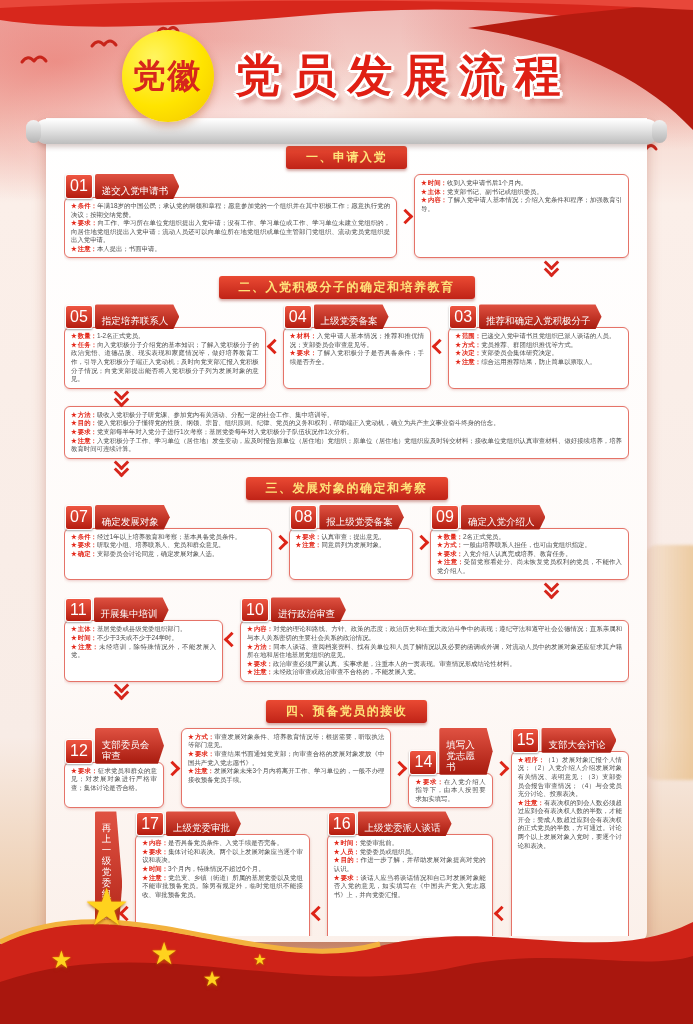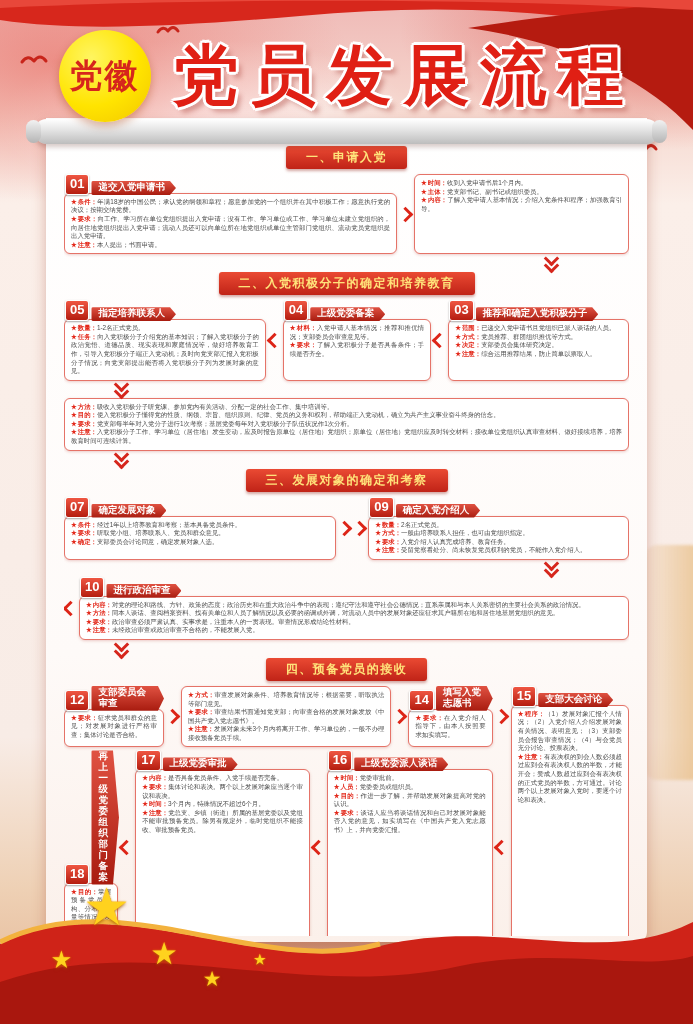--- a/index.html
+++ b/index.html
@@ -23,21 +23,21 @@
   .star{position:absolute;z-index:7;color:#ffd21e;font-weight:bold;
     text-shadow:0 2px 3px rgba(150,80,0,.55), 0 0 2px #f59d00;}
   
   #titlebar{position:absolute;top:26px;left:0;right:0;height:100px;z-index:5;
     display:flex;align-items:center;justify-content:center;gap:22px;}
   #emblem{width:92px;height:92px;border-radius:50%;flex:none;
     background:radial-gradient(circle at 35% 30%,#fff560,#ffe400 55%,#f2c500);
     display:flex;align-items:center;justify-content:center;
     color:#d6261c;font-size:33px;font-weight:900;letter-spacing:2px;
     box-shadow:0 4px 8px rgba(170,60,10,.4);}
-  #maintitle{font-size:66px;font-weight:900;color:#e01f14;letter-spacing:11px;white-space:nowrap;
+  #maintitle{font-size:45px;font-weight:900;color:#e01f14;letter-spacing:11px;white-space:nowrap;
     text-shadow:-2px -2px 0 #fff,2px -2px 0 #fff,-2px 2px 0 #fff,2px 2px 0 #fff,
       0 -3px 0 #fff,0 3px 0 #fff,-3px 0 0 #fff,3px 0 0 #fff,5px 6px 5px rgba(150,30,20,.35);}
   
   #rod{position:absolute;left:34px;right:34px;top:119px;height:25px;z-index:4;
     background:linear-gradient(180deg,#ffffff,#e3e3e3 45%,#bdbdbd);
     border-radius:13px;box-shadow:0 3px 5px rgba(90,40,30,.25);}
   #rod::before,#rod::after{content:"";position:absolute;top:1px;width:15px;height:23px;border-radius:8px;
     background:linear-gradient(180deg,#f2f2f2,#b5b5b5);}
   #rod::before{left:-8px;} #rod::after{right:-8px;}
   #board{position:absolute;left:46px;right:46px;top:118px;height:824px;z-index:3;
@@ -51,25 +51,25 @@
     border-radius:3px;box-shadow:0 2px 3px rgba(150,40,30,.4);}
   .r{display:flex;align-items:stretch;gap:2px;margin:2px 0;}
   .row.split{display:flex;gap:3px;margin:2px 0;}
   .split-l{flex:3.75;display:flex;flex-direction:column;gap:3px;}
   .split-l .r{margin:0;flex:1;}
   .split-r{flex:1;display:flex;}
   .split-r .box{flex:1;}
   
   .box{display:flex;flex-direction:column;min-width:0;}
   .bh{display:flex;align-items:stretch;position:relative;z-index:2;margin-bottom:-2px;padding-left:1px;}
-  .num{background:linear-gradient(180deg,#ef5642,#b51d10);color:#fff;font-weight:700;font-size:13px;
+  .num{background:linear-gradient(180deg,#ef5642,#b51d10);color:#fff;font-weight:400;font-size:16px;
     padding:1px 4px;border:1px solid #fff;border-radius:3px;align-self:flex-end;
     box-shadow:0 1px 2px rgba(0,0,0,.35);line-height:1.3;}
-  .bt{background:linear-gradient(180deg,#e05242,#a81b0f);color:#fff;font-weight:bold;font-size:9.5px;
-    line-height:1.15;padding:1px 11px 2px 7px;margin-left:2px;align-self:flex-end;border-radius:2px;
+  .bt{background:linear-gradient(180deg,#e05242,#a81b0f);color:#fff;font-weight:normal;font-size:9.5px;
+    line-height:1.15;padding:12px 11px 2px 7px;margin-left:2px;align-self:flex-end;border-radius:2px;
     clip-path:polygon(0 0,calc(100% - 6px) 0,100% 50%,calc(100% - 6px) 100%,0 100%);}
   .bb{flex:1;background:#fff;border:1px solid #e57368;border-radius:6px;
     padding:4px 6px;box-shadow:0 1px 3px rgba(180,60,50,.25);
     font-size:6.4px;line-height:1.34;color:#4c4c4c;}
   .bb p{margin:0;text-align:justify;}
   .flb{color:#e3291b;font-weight:bold;}
   .flb::before{content:"★";margin-right:1px;}
   .flb::after{content:"：";}
   
   .b01{flex:1.55}.b02{flex:1}
@@ -220,20 +220,30 @@
               <span class="num">07</span>
               <span class="bt">确定发展对象</span>
             </div>
             <div class="bb">
               <p class="fl"><span class="flb">条件</span><span class="flt">经过1年以上培养教育和考察；基本具备党员条件。</span></p>
               <p class="fl"><span class="flb">要求</span><span class="flt">听取党小组、培养联系人、党员和群众意见。</span></p>
               <p class="fl"><span class="flb">确定</span><span class="flt">支部委员会讨论同意，确定发展对象人选。</span></p>
             </div>
           </div>
           <span class="har right"></span>
+          <div class="box b08">
+            <div class="bh">
+              <span class="num">08</span>
+              <span class="bt">报上级党委备案</span>
+            </div>
+            <div class="bb">
+              <p class="fl"><span class="flb">要求</span><span class="flt">认真审查；提出意见。</span></p>
+              <p class="fl"><span class="flb">注意</span><span class="flt">同意后列为发展对象。</span></p>
+            </div>
+          </div>
           <span class="har right"></span>
           <div class="box b09">
             <div class="bh">
               <span class="num">09</span>
               <span class="bt">确定入党介绍人</span>
             </div>
             <div class="bb">
               <p class="fl"><span class="flb">数量</span><span class="flt">2名正式党员。</span></p>
               <p class="fl"><span class="flb">方式</span><span class="flt">一般由培养联系人担任，也可由党组织指定。</span></p>
               <p class="fl"><span class="flb">要求</span><span class="flt">入党介绍人认真完成培养、教育任务。</span></p>
@@ -241,20 +251,31 @@
             </div>
           </div>
         </div>
         <div class="dr right">
           <div class="dn">
             <i></i>
             <i></i>
           </div>
         </div>
         <div class="r">
+          <div class="box b11">
+            <div class="bh">
+              <span class="num">11</span>
+              <span class="bt">开展集中培训</span>
+            </div>
+            <div class="bb">
+              <p class="fl"><span class="flb">主体</span><span class="flt">基层党委或县级党委组织部门。</span></p>
+              <p class="fl"><span class="flb">时间</span><span class="flt">不少于3天或不少于24学时。</span></p>
+              <p class="fl"><span class="flb">注意</span><span class="flt">未经培训，除特殊情况外，不能发展入党。</span></p>
+            </div>
+          </div>
           <span class="har left"></span>
           <div class="box b10">
             <div class="bh">
               <span class="num">10</span>
               <span class="bt">进行政治审查</span>
             </div>
             <div class="bb">
               <p class="fl"><span class="flb">内容</span><span class="flt">对党的理论和路线、方针、政策的态度；政治历史和在重大政治斗争中的表现；遵纪守法和遵守社会公德情况；直系亲属和与本人关系密切的主要社会关系的政治情况。</span></p>
               <p class="fl"><span class="flb">方法</span><span class="flt">同本人谈话、查阅档案资料、找有关单位和人员了解情况以及必要的函调或外调，对流动人员中的发展对象还应征求其户籍所在地和居住地基层党组织的意见。</span></p>
               <p class="fl"><span class="flb">要求</span><span class="flt">政治审查必须严肃认真、实事求是，注重本人的一贯表现。审查情况形成结论性材料。</span></p>

